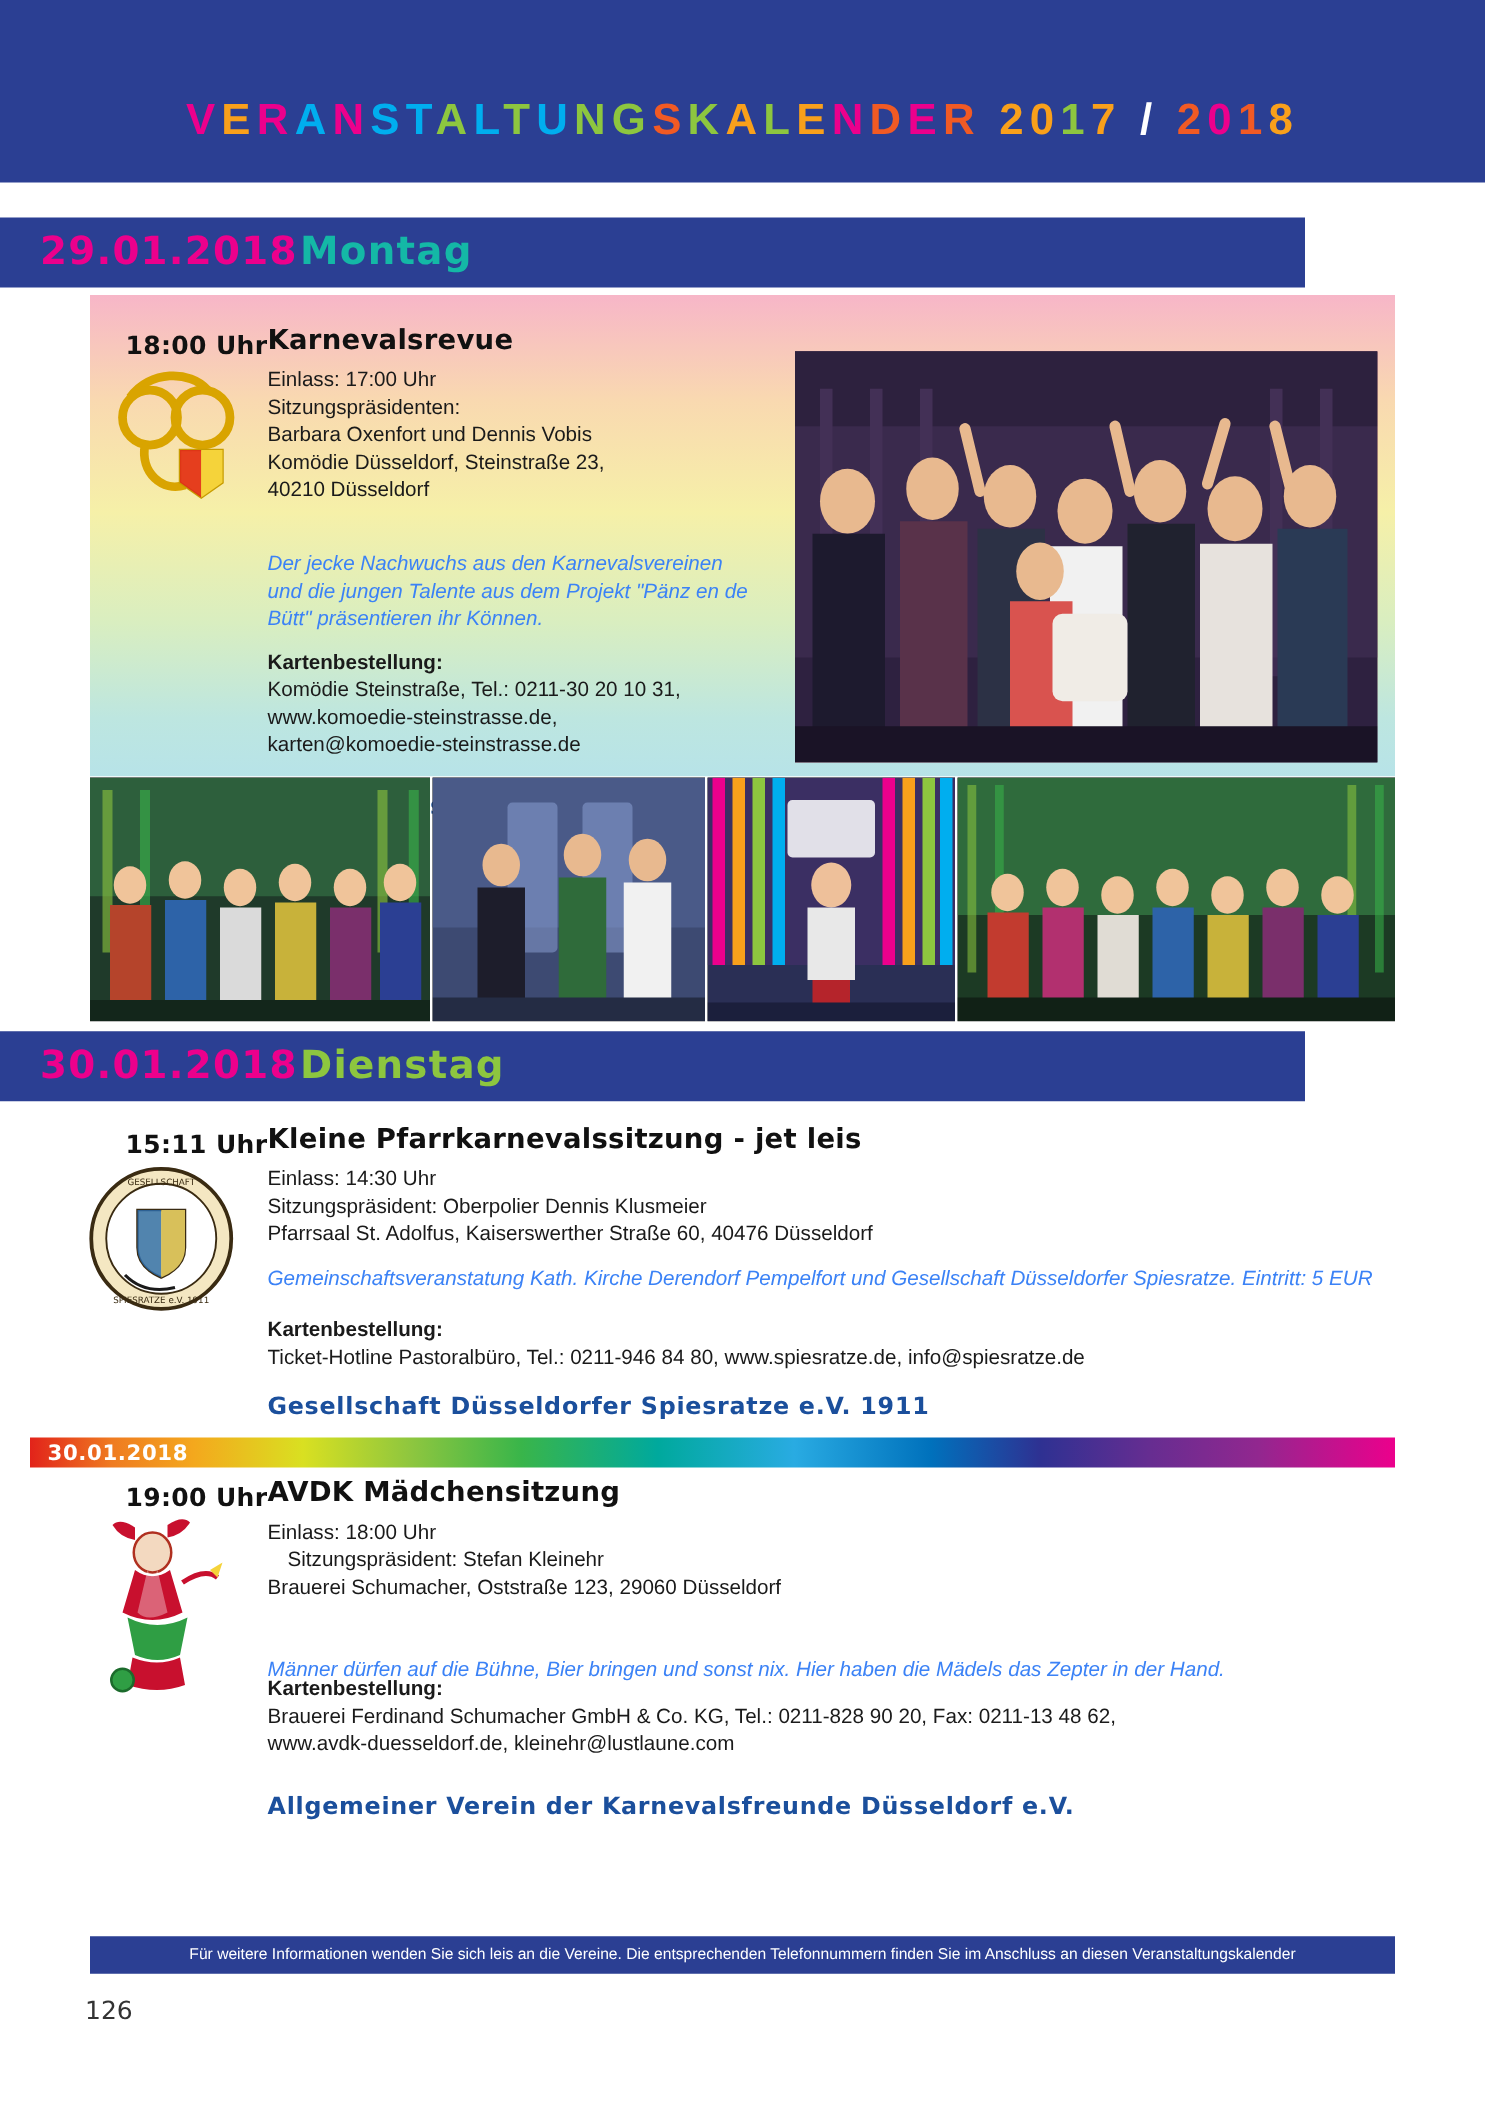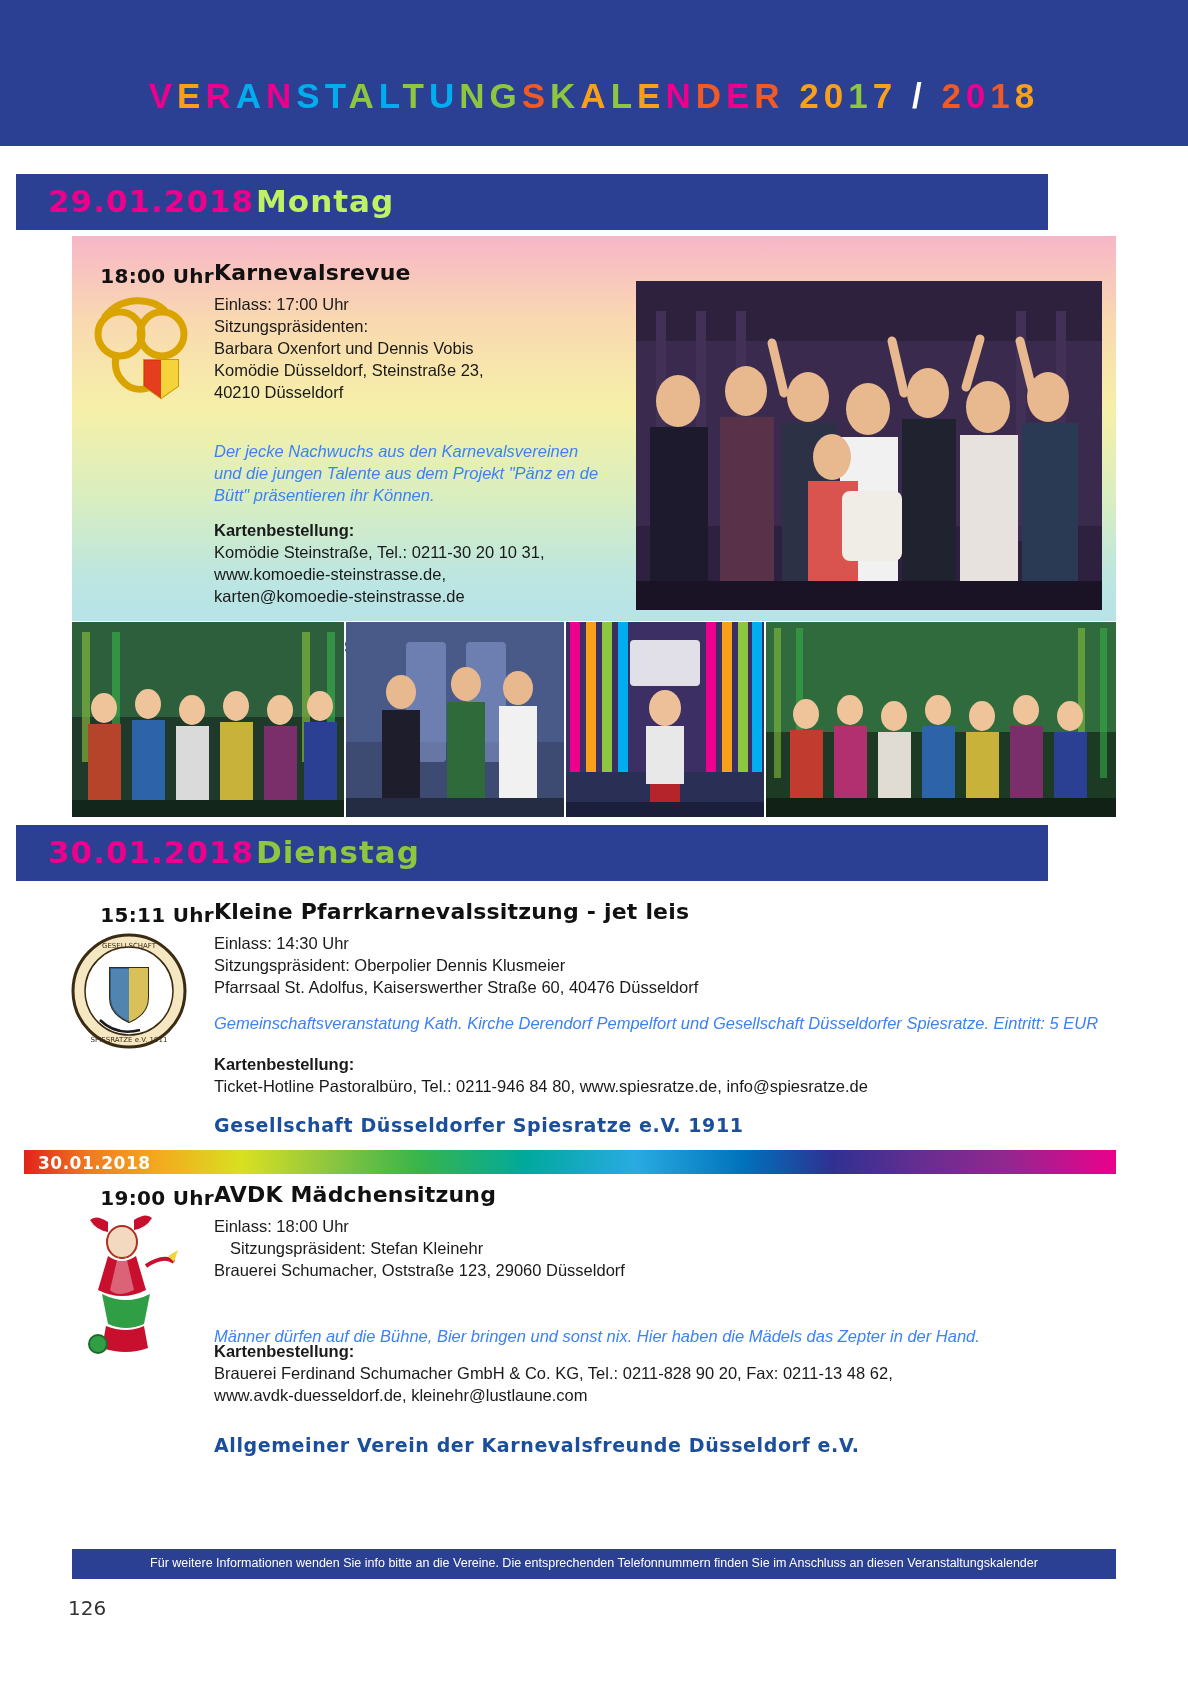--- a/index.html
+++ b/index.html
@@ -33,24 +33,25 @@
     font-weight: bold;
     letter-spacing: 5px;
     line-height: 1;
     white-space: nowrap;
   }
   .banner-title span { display: inline; }
 
   
   .day-bar {
     position: absolute;
-    left: 16px;
+    left: 0;
     width: 1032px;
     height: 56px;
     background: #2b3f93;
+    padding-left: 12px;
   }
   .day-bar .date {
     position: absolute;
     left: 32px;
     top: 9px;
     font-size: 31px;
     font-weight: bold;
     letter-spacing: 1px;
     font-family: "DejaVu Sans", sans-serif;
   }
@@ -170,21 +171,21 @@
 </style>
 </head>
 <body>
 
 <div class="top-banner">
   <div class="banner-title" id="banner-title"><span style="color: rgb(236, 0, 140);">V</span><span style="color: rgb(249, 160, 27);">E</span><span style="color: rgb(236, 0, 140);">R</span><span style="color: rgb(0, 174, 239);">A</span><span style="color: rgb(236, 0, 140);">N</span><span style="color: rgb(0, 174, 239);">S</span><span style="color: rgb(0, 174, 239);">T</span><span style="color: rgb(141, 198, 63);">A</span><span style="color: rgb(0, 174, 239);">L</span><span style="color: rgb(141, 198, 63);">T</span><span style="color: rgb(0, 174, 239);">U</span><span style="color: rgb(141, 198, 63);">N</span><span style="color: rgb(141, 198, 63);">G</span><span style="color: rgb(241, 90, 36);">S</span><span style="color: rgb(141, 198, 63);">K</span><span style="color: rgb(249, 160, 27);">A</span><span style="color: rgb(141, 198, 63);">L</span><span style="color: rgb(249, 160, 27);">E</span><span style="color: rgb(236, 0, 140);">N</span><span style="color: rgb(241, 90, 36);">D</span><span style="color: rgb(236, 0, 140);">E</span><span style="color: rgb(241, 90, 36);">R</span><span style="color: rgb(255, 255, 255);"> </span><span style="color: rgb(249, 160, 27);">2</span><span style="color: rgb(249, 160, 27);">0</span><span style="color: rgb(141, 198, 63);">1</span><span style="color: rgb(249, 160, 27);">7</span><span style="color: rgb(255, 255, 255);"> / </span><span style="color: rgb(241, 90, 36);">2</span><span style="color: rgb(236, 0, 140);">0</span><span style="color: rgb(241, 90, 36);">1</span><span style="color: rgb(249, 160, 27);">8</span></div>
 </div>
 
 <div class="day-bar" style="top:174px">
   <div class="date" style="color:#ec008c">29.01.2018</div>
-  <div class="weekday" style="left:240px;color:#bef264">Montag</div>
+  <div class="weekday" style="left:240px;color:#14b8a6">Montag</div>
 </div>
 
 <div class="grad-block" style="top:236px;height:385px;background:linear-gradient(to bottom,#f7b6c8 0%,#f9d9b0 22%,#f6f0a8 45%,#d9eec0 68%,#bde6e0 88%,#b7e3e8 100%);"></div>
 
 <div class="emblem" style="left:86px;top:282px;width:110px;height:120px;">
   <svg width="110" height="120" viewBox="0 0 110 120">
     <g fill="none" stroke="#d9a400" stroke-width="7">
       <path d="M18 36 C 34 14, 66 14, 80 30"></path>
       <circle cx="34" cy="52" r="22"></circle>
       <circle cx="76" cy="52" r="22"></circle>
@@ -404,15 +405,15 @@
 <div class="ev-line" style="left:214px;top:1215px">Einlass: 18:00 Uhr</div>
 <div class="ev-line" style="left:230px;top:1237px">Sitzungspräsident: Stefan Kleinehr</div>
 <div class="ev-line" style="left:214px;top:1259px">Brauerei Schumacher, Oststraße 123, 29060 Düsseldorf</div>
 <div class="ev-italic" style="left:214px;top:1325px;width:900px">Männer dürfen auf die Bühne, Bier bringen und sonst nix. Hier haben die Mädels das Zepter in der Hand.</div>
 <div class="ev-line ev-bold-label" style="left:214px;top:1340px"><span>Kartenbestellung</span>:</div>
 <div class="ev-line" style="left:214px;top:1362px">Brauerei Ferdinand Schumacher GmbH &amp; Co. KG, Tel.: 0211-828 90 20, Fax: 0211-13 48 62,</div>
 <div class="ev-line" style="left:214px;top:1384px">www.avdk-duesseldorf.de, kleinehr@lustlaune.com</div>
 <div class="ev-club" style="left:214px;top:1434px">Allgemeiner Verein der Karnevalsfreunde Düsseldorf e.V.</div>
 
 <div class="footer-bar">
-  <div class="txt">Für weitere Informationen wenden Sie info bitte an die Vereine. Die entsprechenden Telefonnummern finden Sie im Anschluss an diesen Veranstaltungskalender</div>
+  <div class="txt">Für weitere Informationen wenden Sie sich leis an die Vereine. Die entsprechenden Telefonnummern finden Sie im Anschluss an diesen Veranstaltungskalender</div>
 </div>
 <div class="page-num">126</div>
 
 </body></html>

